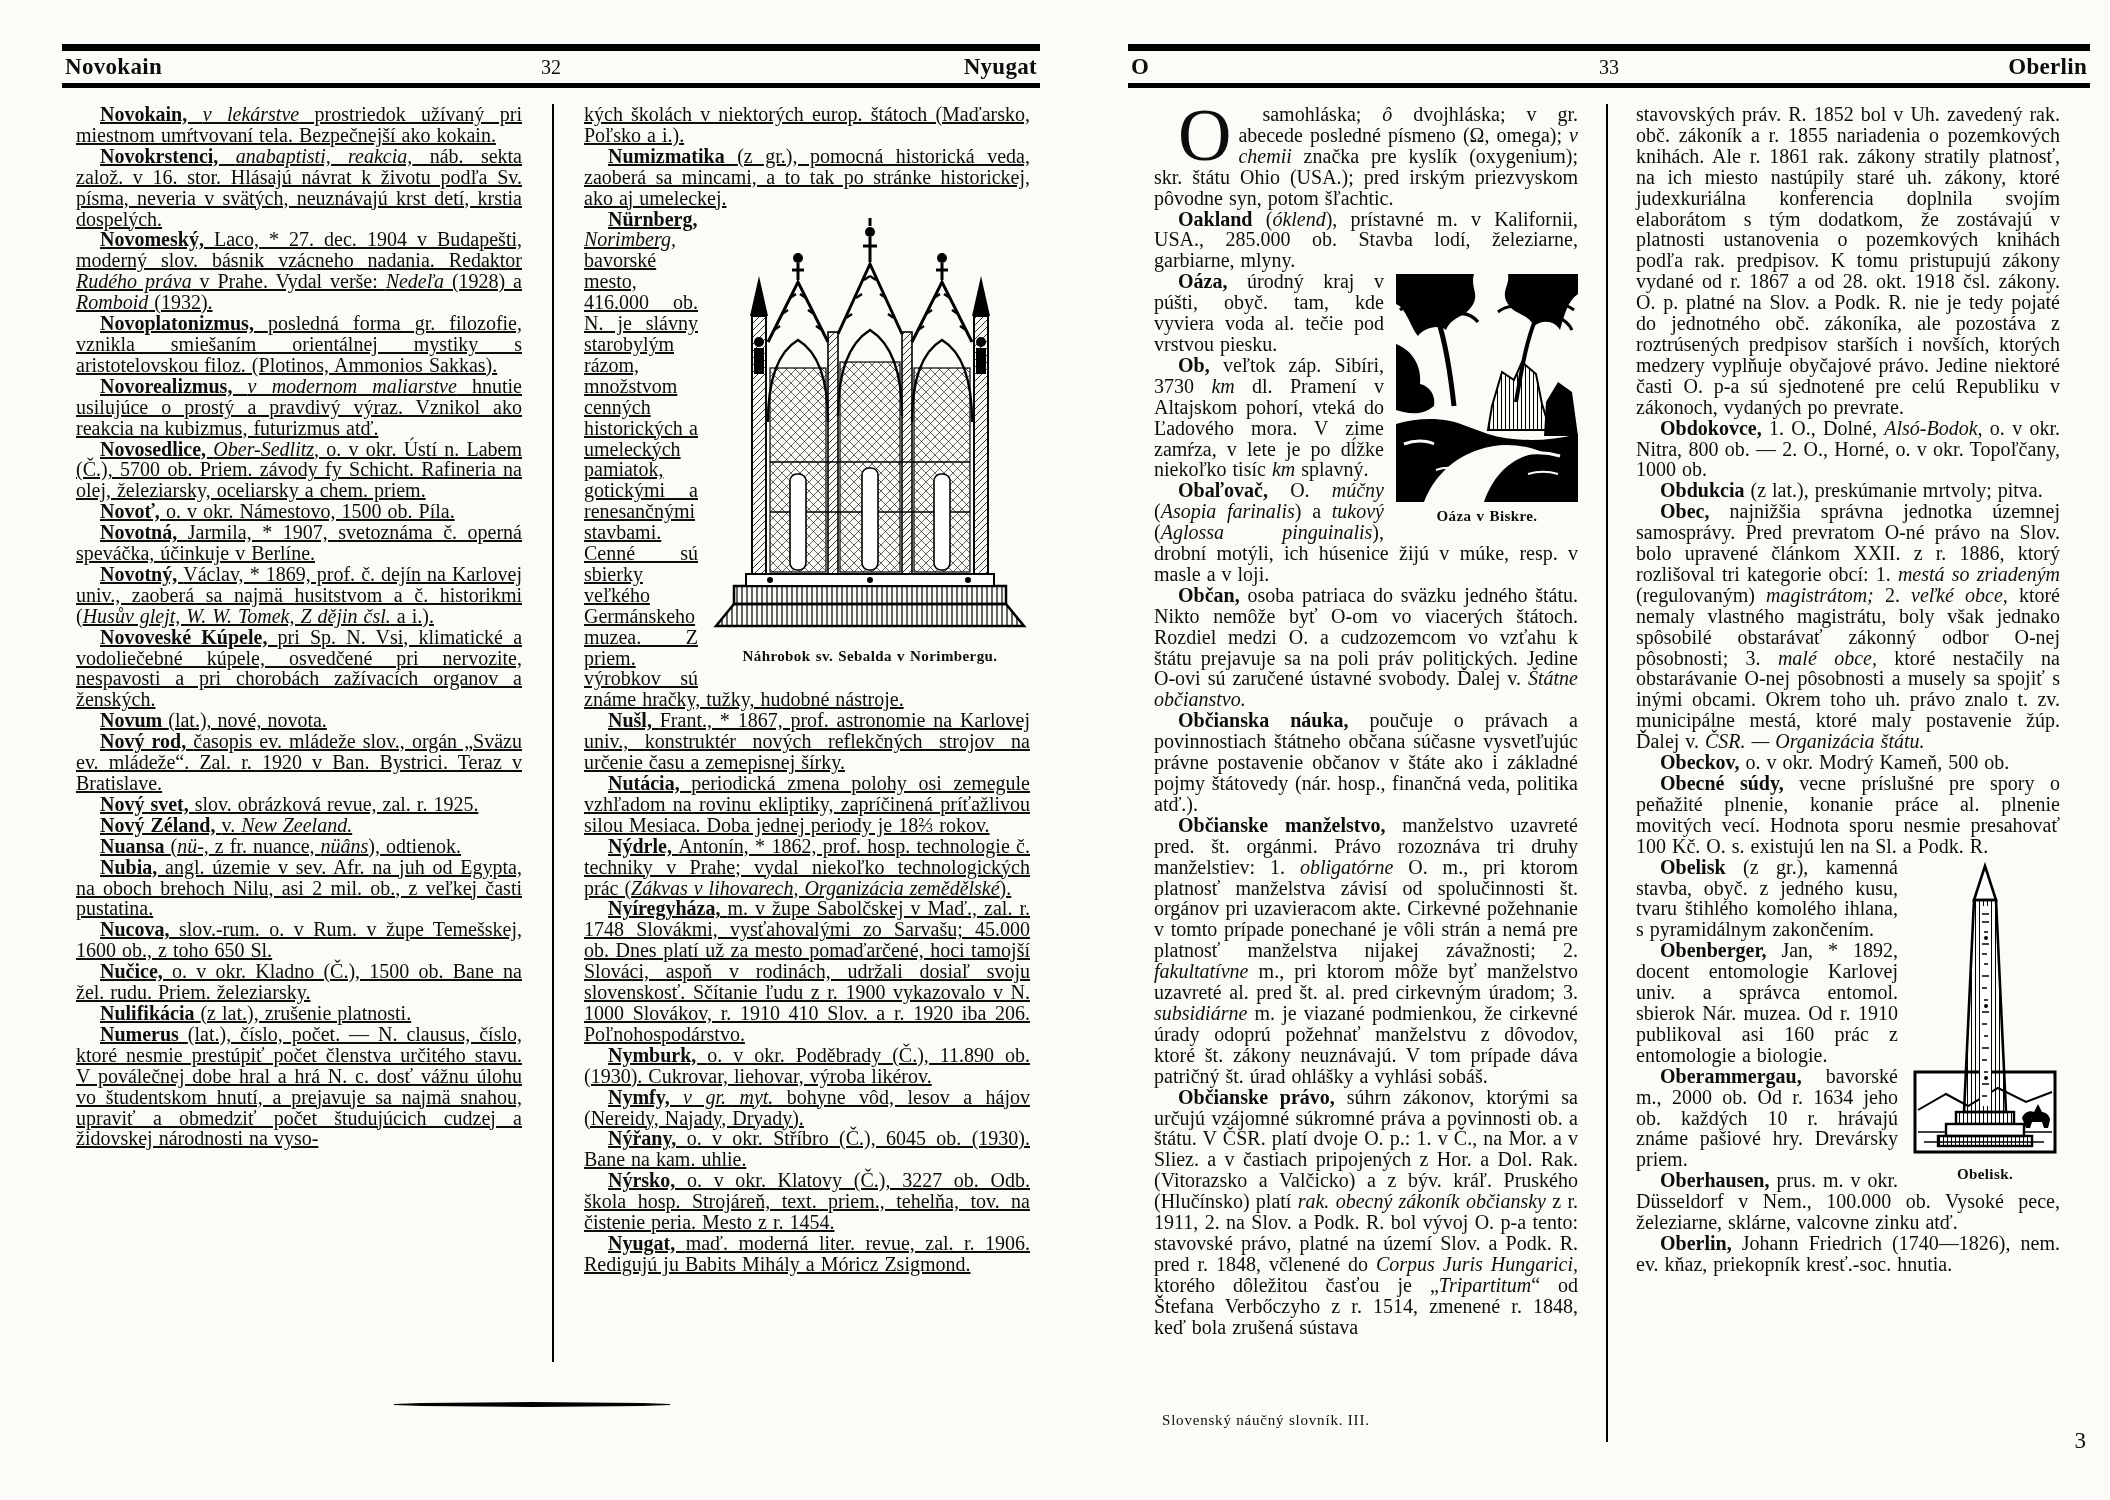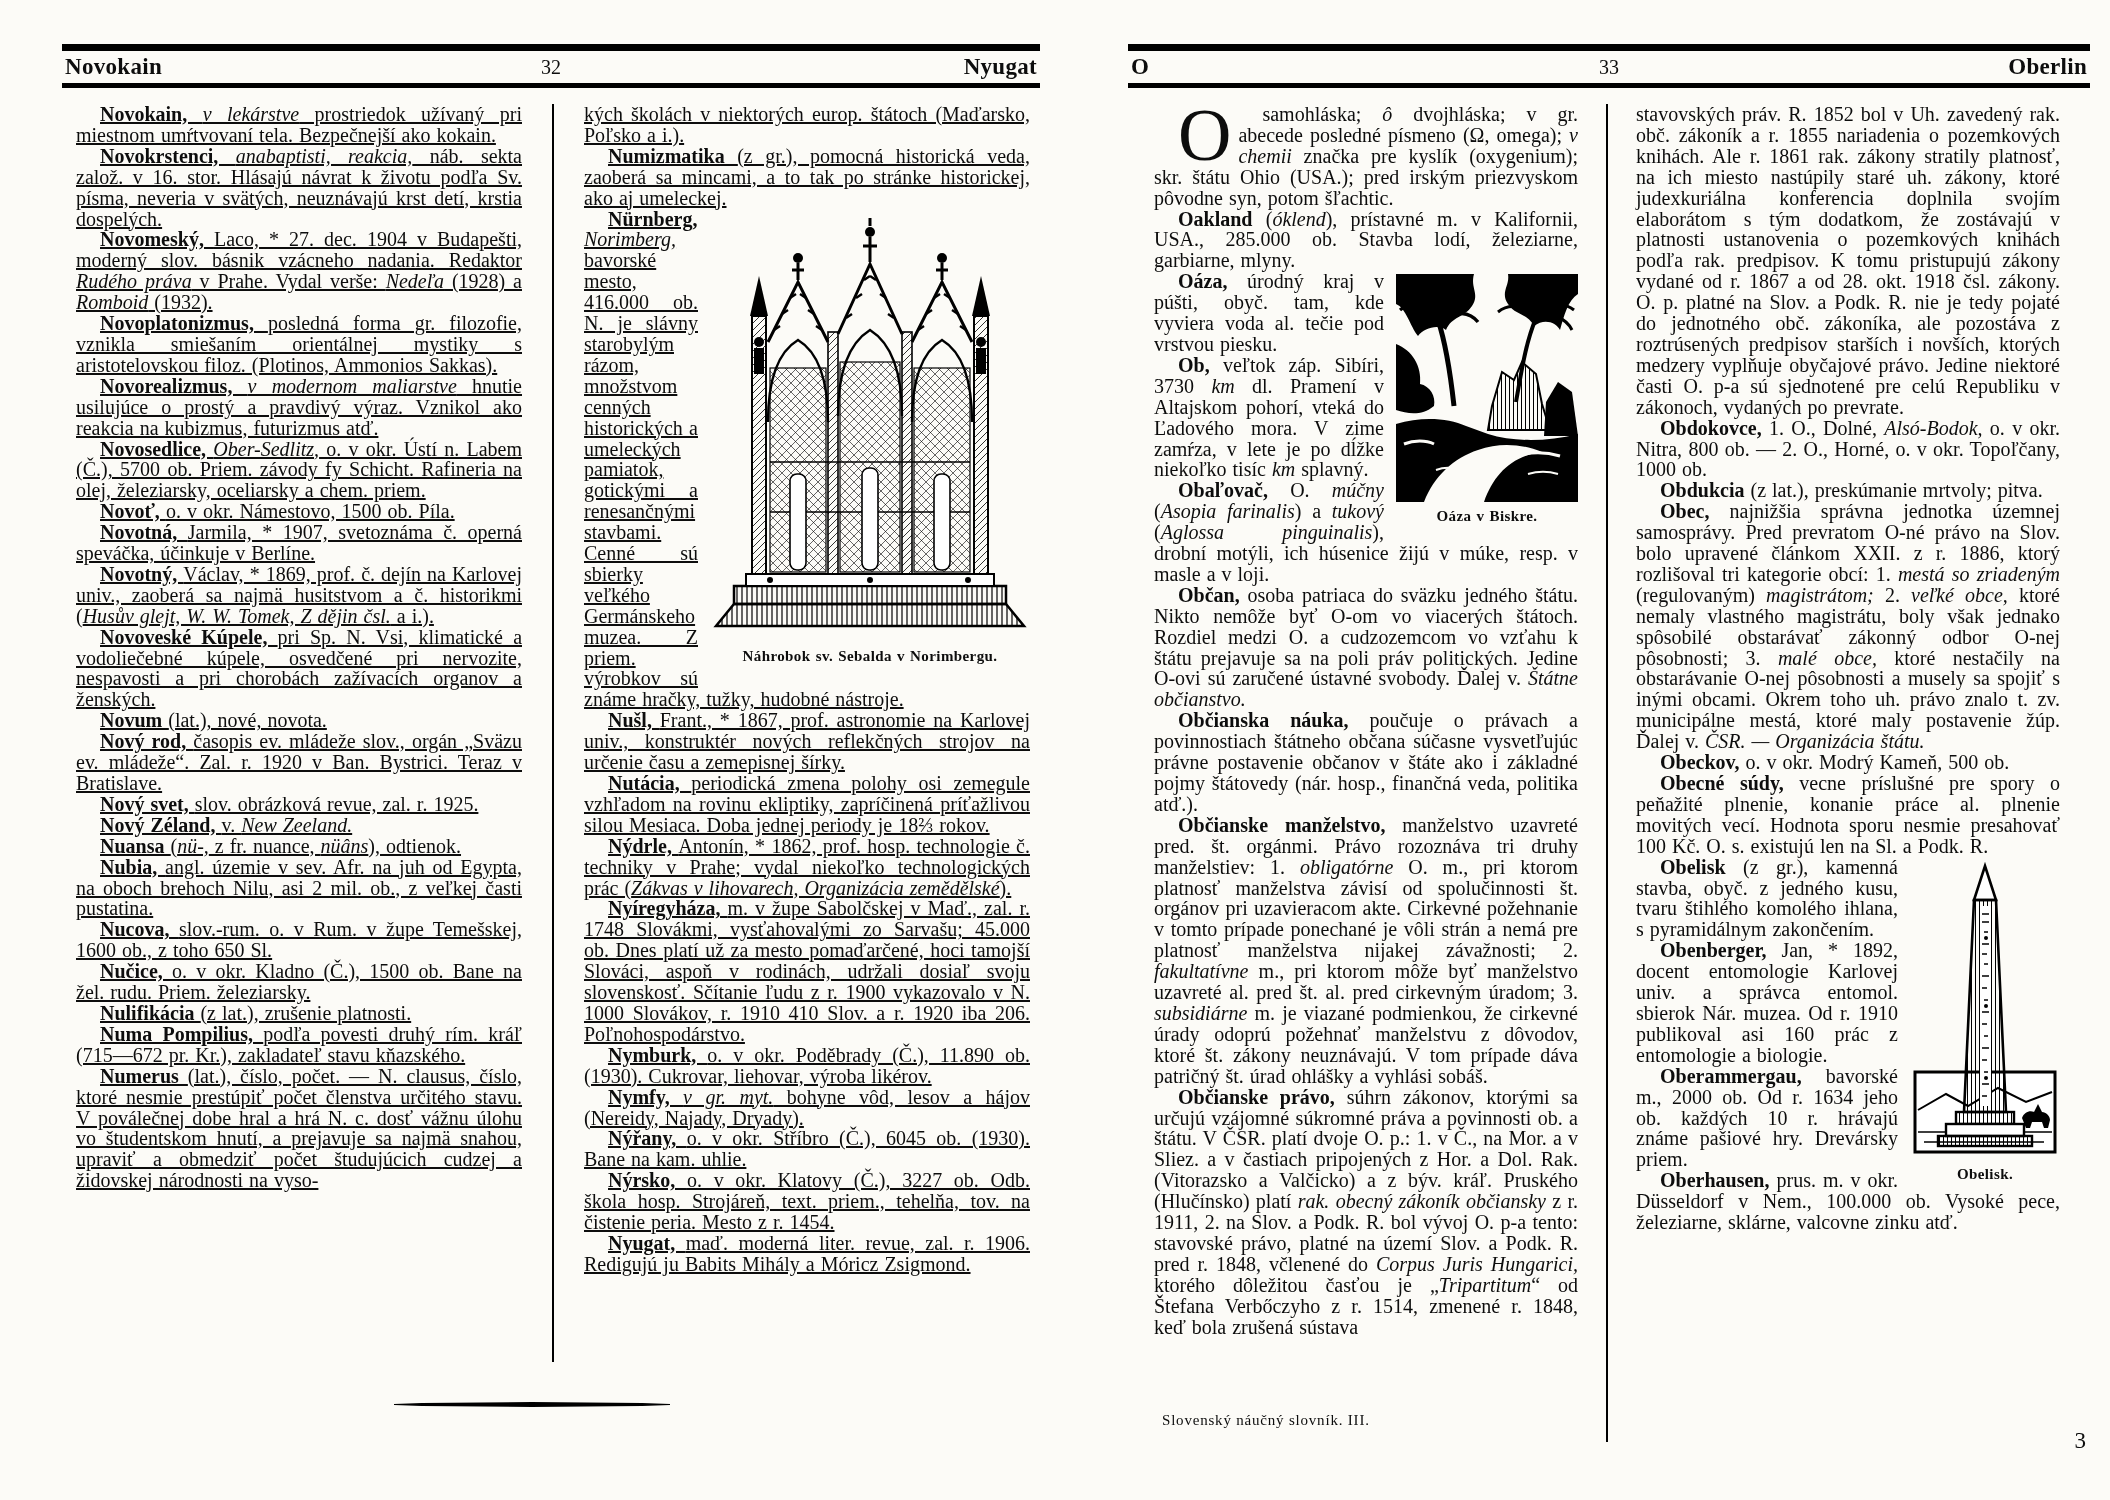--- a/index.html
+++ b/index.html
@@ -83,21 +83,20 @@
         <p class="entry"><b>Novoveské Kúpele, </b>pri Sp. N. Vsi, klimatické a vodoliečebné kúpele, osvedčené pri nervozite, nespavosti a pri chorobách zažívacích organov a ženských.</p>
         <p class="entry"><b>Novum </b>(lat.), nové, novota.</p>
         <p class="entry"><b>Nový rod, </b>časopis ev. mládeže slov., orgán „Sväzu ev. mládeže“. Zal. r. 1920 v Ban. Bystrici. Teraz v Bratislave.</p>
         <p class="entry"><b>Nový svet, </b>slov. obrázková revue, zal. r. 1925.</p>
         <p class="entry"><b>Nový Zéland, </b>v. <i>New Zeeland.</i></p>
         <p class="entry"><b>Nuansa </b>(<i>nü-,</i> z fr. nuance, <i>nüâns</i>), odtienok.</p>
         <p class="entry"><b>Nubia, </b>angl. územie v sev. Afr. na juh od Egypta, na oboch brehoch Nilu, asi 2 mil. ob., z veľkej časti pustatina.</p>
         <p class="entry"><b>Nucova, </b>slov.-rum. o. v Rum. v župe Temešskej, 1600 ob., z toho 650 Sl.</p>
         <p class="entry"><b>Nučice, </b>o. v okr. Kladno (Č.), 1500 ob. Bane na žel. rudu. Priem. železiarsky.</p>
         <p class="entry"><b>Nulifikácia </b>(z lat.), zrušenie platnosti.</p>
-        <p class="entry"><b>Numa Pompilius, </b>podľa povesti druhý rím. kráľ (715—672 pr. Kr.), zakladateľ stavu kňazského.</p>
         <p class="entry"><b>Numerus </b>(lat.), číslo, počet. — N. clausus, číslo, ktoré nesmie prestúpiť počet členstva určitého stavu. V poválečnej dobe hral a hrá N. c. dosť vážnu úlohu vo študentskom hnutí, a prejavuje sa najmä snahou, upraviť a obmedziť počet študujúcich cudzej a židovskej národnosti na vyso-</p>
       </div>
     <div class="col">
         <p class="entry cont">kých školách v niektorých europ. štátoch (Maďarsko, Poľsko a i.).</p>
         <p class="entry"><b>Numizmatika </b>(z gr.), pomocná historická veda, zaoberá sa mincami, a to tak po stránke historickej, ako aj umeleckej.</p>
   <figure class="fig">
     <svg width="320" height="430" viewBox="0 0 320 430" xmlns="http://www.w3.org/2000/svg">
       <defs>
         <pattern id="sv" width="5" height="6" patternUnits="userSpaceOnUse">
                 <path d="M2 0V6" stroke="#000" stroke-width="1.2"></path>
@@ -266,17 +265,18 @@
       <rect x="46" y="252" width="58" height="12" fill="url(#bv)" stroke="#000" stroke-width="2.4"></rect>
       <rect x="36" y="264" width="78" height="12" fill="#fff" stroke="#000" stroke-width="2.4"></rect>
       <rect x="28" y="276" width="94" height="10" fill="url(#bv)" stroke="#000" stroke-width="2.4"></rect>
     </svg>
     <figcaption class="figcap">Obelisk.</figcaption>
   </figure>
 <p class="entry"><b>Obelisk </b>(z gr.), kamenná stavba, obyč. z jedného kusu, tvaru štihlého komolého ihlana, s pyramidálnym zakončením.</p>
         <p class="entry"><b>Obenberger, </b>Jan, * 1892, docent entomologie Karlovej univ. a správca entomol. sbierok Nár. muzea. Od r. 1910 publikoval asi 160 prác z entomologie a biologie.</p>
         <p class="entry"><b>Oberammergau, </b>bavorské m., 2000 ob. Od r. 1634 jeho ob. každých 10 r. hrávajú známe pašiové hry. Drevársky priem.</p>
         <p class="entry"><b>Oberhausen, </b>prus. m. v okr. Düsseldorf v Nem., 100.000 ob. Vysoké pece, železiarne, sklárne, valcovne zinku atď.</p>
+        <p class="entry"><b>Oberlin, </b>Johann Friedrich (1740—1826), nem. ev. kňaz, priekopník kresť.-soc. hnutia.</p>
       </div>
   </div>
   <div class="footer-imprint">Slovenský náučný slovník. III.</div>
   <div class="footer-signature">3</div>
 </div>
 
 </body></html>

